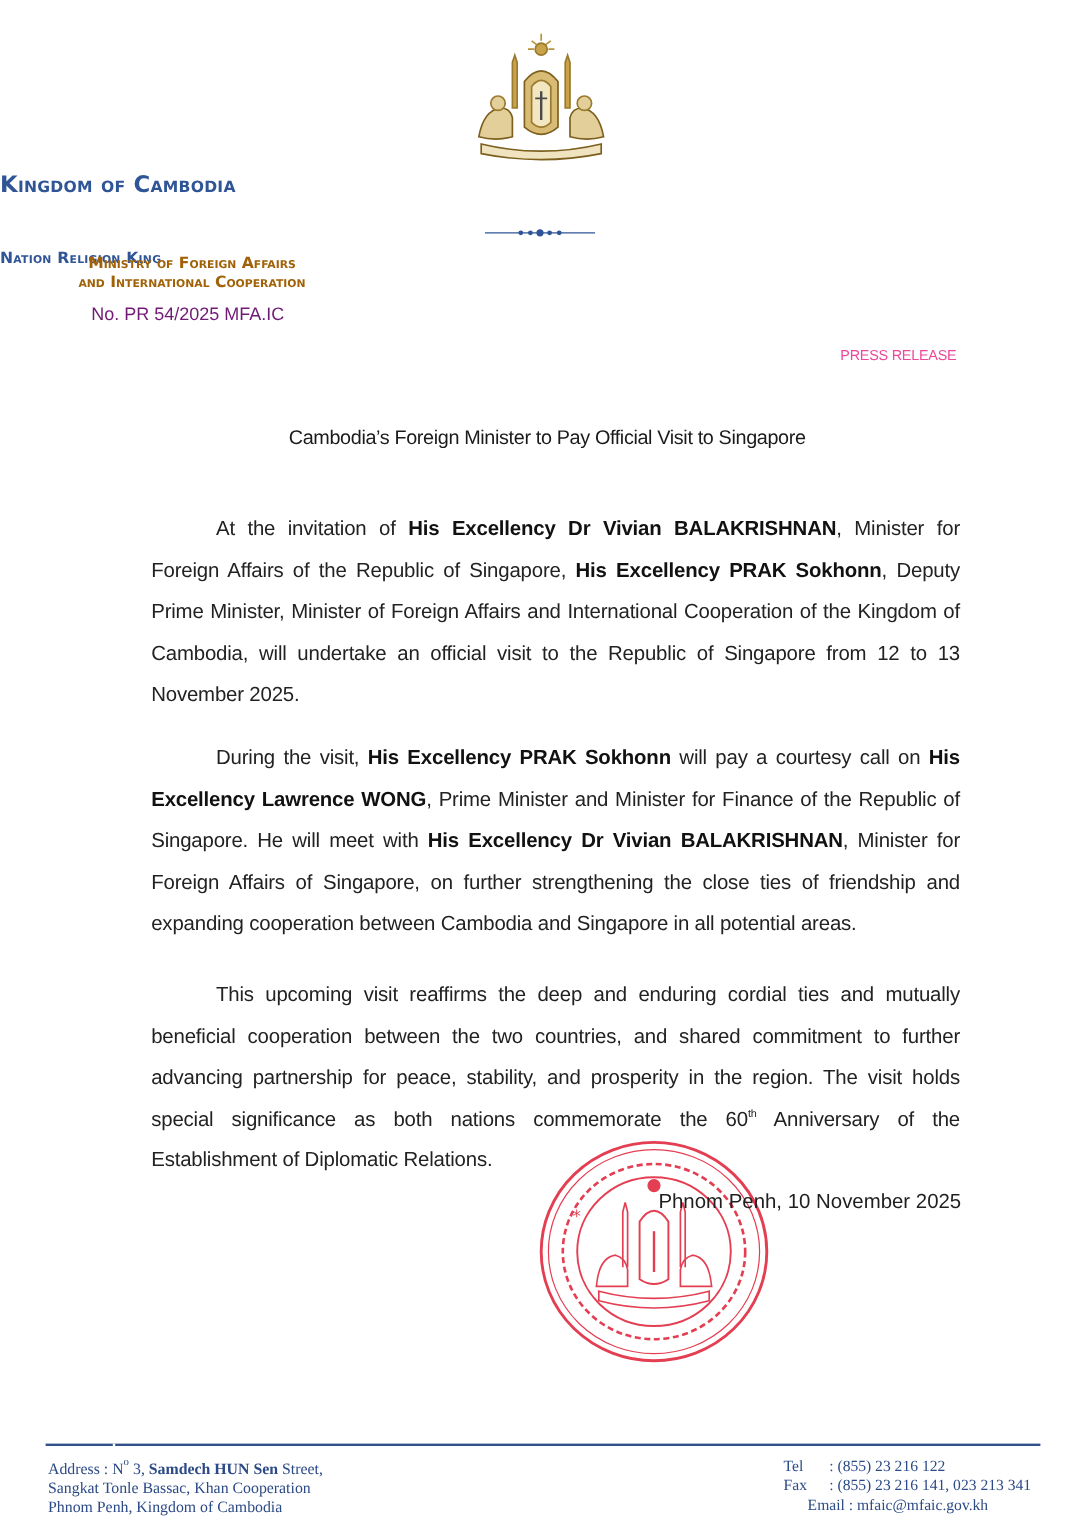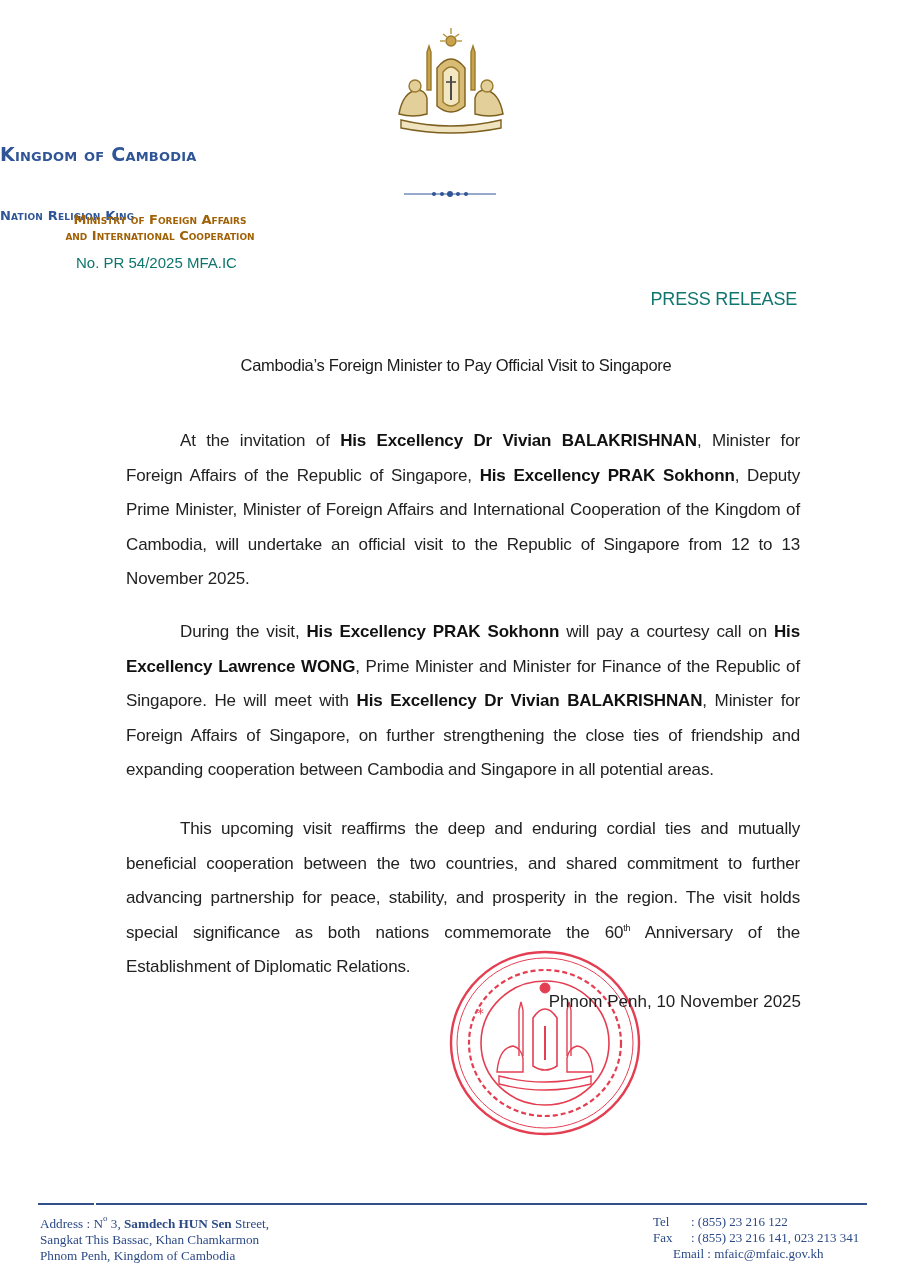--- a/index.html
+++ b/index.html
@@ -10,23 +10,23 @@
   .kingdom { position: absolute; left: 0; width: 896px; text-align: left;
              color: #2f5597; font-family: "DejaVu Sans", sans-serif; font-weight: bold;
              font-variant: small-caps; letter-spacing: 0.2px; }
   .kingdom.l1 { top: 143px; font-size: 19px; }
   .kingdom.l2 { top: 166px; font-size: 13px; margin-top: 42px; }
   .ornament { position: absolute; left: 404px; top: 189px; width: 92px; height: 10px; }
 
   .ministry { position: absolute; left: 30px; top: 212px; width: 260px;
               text-align: center; color: #a16207; font-family: "DejaVu Sans", sans-serif;
               font-weight: bold; font-variant: small-caps; font-size: 13px; line-height: 16px; }
-  .ref-no { position: absolute; left: 76px; top: 254px; font-size: 15px; color: #0f766e; }
+  .ref-no { position: absolute; left: 76px; top: 254px; font-size: 15px; color: #701a75; }
 
-  .press-release { position: absolute; right: 106px; top: 289px; font-size: 18px; color: #0f766e;
+  .press-release { position: absolute; right: 106px; top: 289px; font-size: 12px; color: #ec4899;
                    letter-spacing: -0.2px; }
   .headline { position: absolute; left: 0; width: 912px; top: 356px; text-align: center;
               font-size: 16.5px; color: #1a1a1a; letter-spacing: -0.3px; }
 
   .body-text { position: absolute; left: 126px; width: 674px; font-size: 17px; line-height: 34.5px;
                text-align: justify; color: #222; letter-spacing: -0.15px; }
   .body-text p { margin: 0; text-indent: 54px; }
   .body-text b { font-weight: bold; color: #111; }
   .p1 { top: 424px; }
   .p2 { top: 615px; }
@@ -126,21 +126,21 @@
 </svg>
 
 <div class="place-date">Phnom Penh, 10 November 2025</div>
 
 <div class="footer-rule">
     <span class="gap"></span>
   </div>
 
 <div class="address">
   <div><span>Address : N</span><sup>o</sup><span> 3, </span><b>Samdech HUN Sen</b><span> Street,</span></div>
-  <div>Sangkat This Bassac, Khan Chamkarmon</div>
+  <div>Sangkat Tonle Bassac, Khan Cooperation</div>
   <div>Phnom Penh, Kingdom of Cambodia</div>
 </div>
 
 <div class="contact">
   <div class="row">
       <span class="lbl">Tel</span>
       <span>: (855) 23 216 122</span>
     </div>
   <div class="row">
       <span class="lbl">Fax</span>

